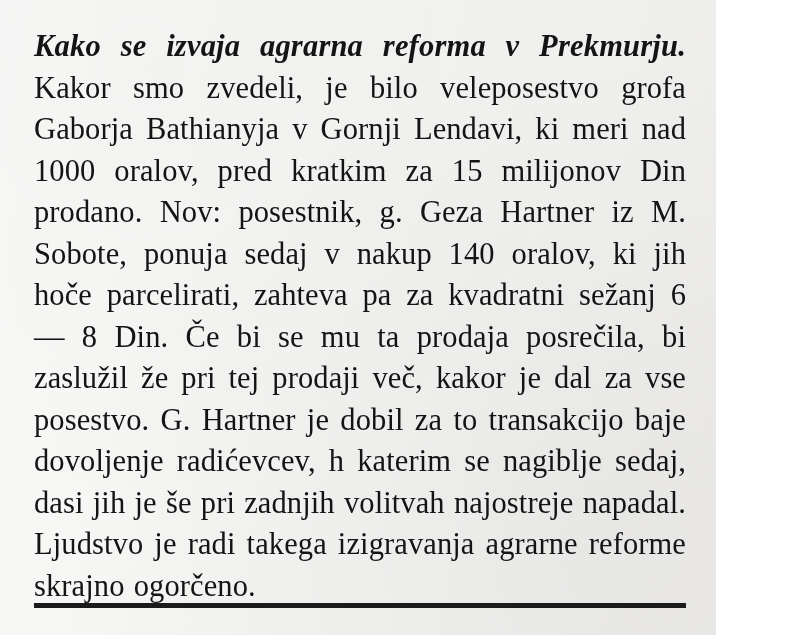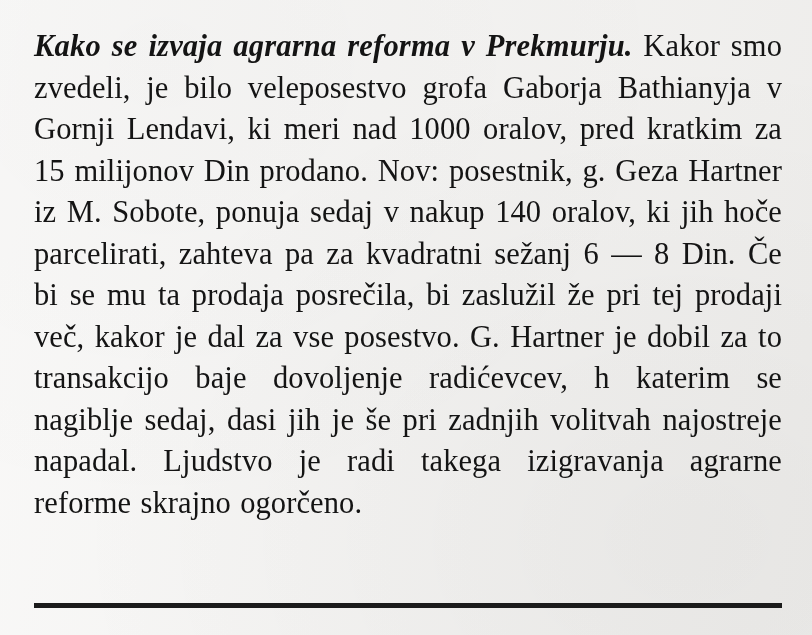--- a/index.html
+++ b/index.html
@@ -8,21 +8,21 @@
   }
   body {
     width: 812px;
     height: 635px;
     background: #ffffff;
     font-family: "Liberation Serif", serif;
     overflow: hidden;
   }
   .clipping {
     position: relative;
-    width: 812px;
+    width: 716px;
     height: 635px;
     background: #f2f1ef;
     box-sizing: border-box;
     padding: 26px 30px 0 34px;
   }
   
   .clipping::before {
     content: "";
     position: absolute;
     inset: 0;

